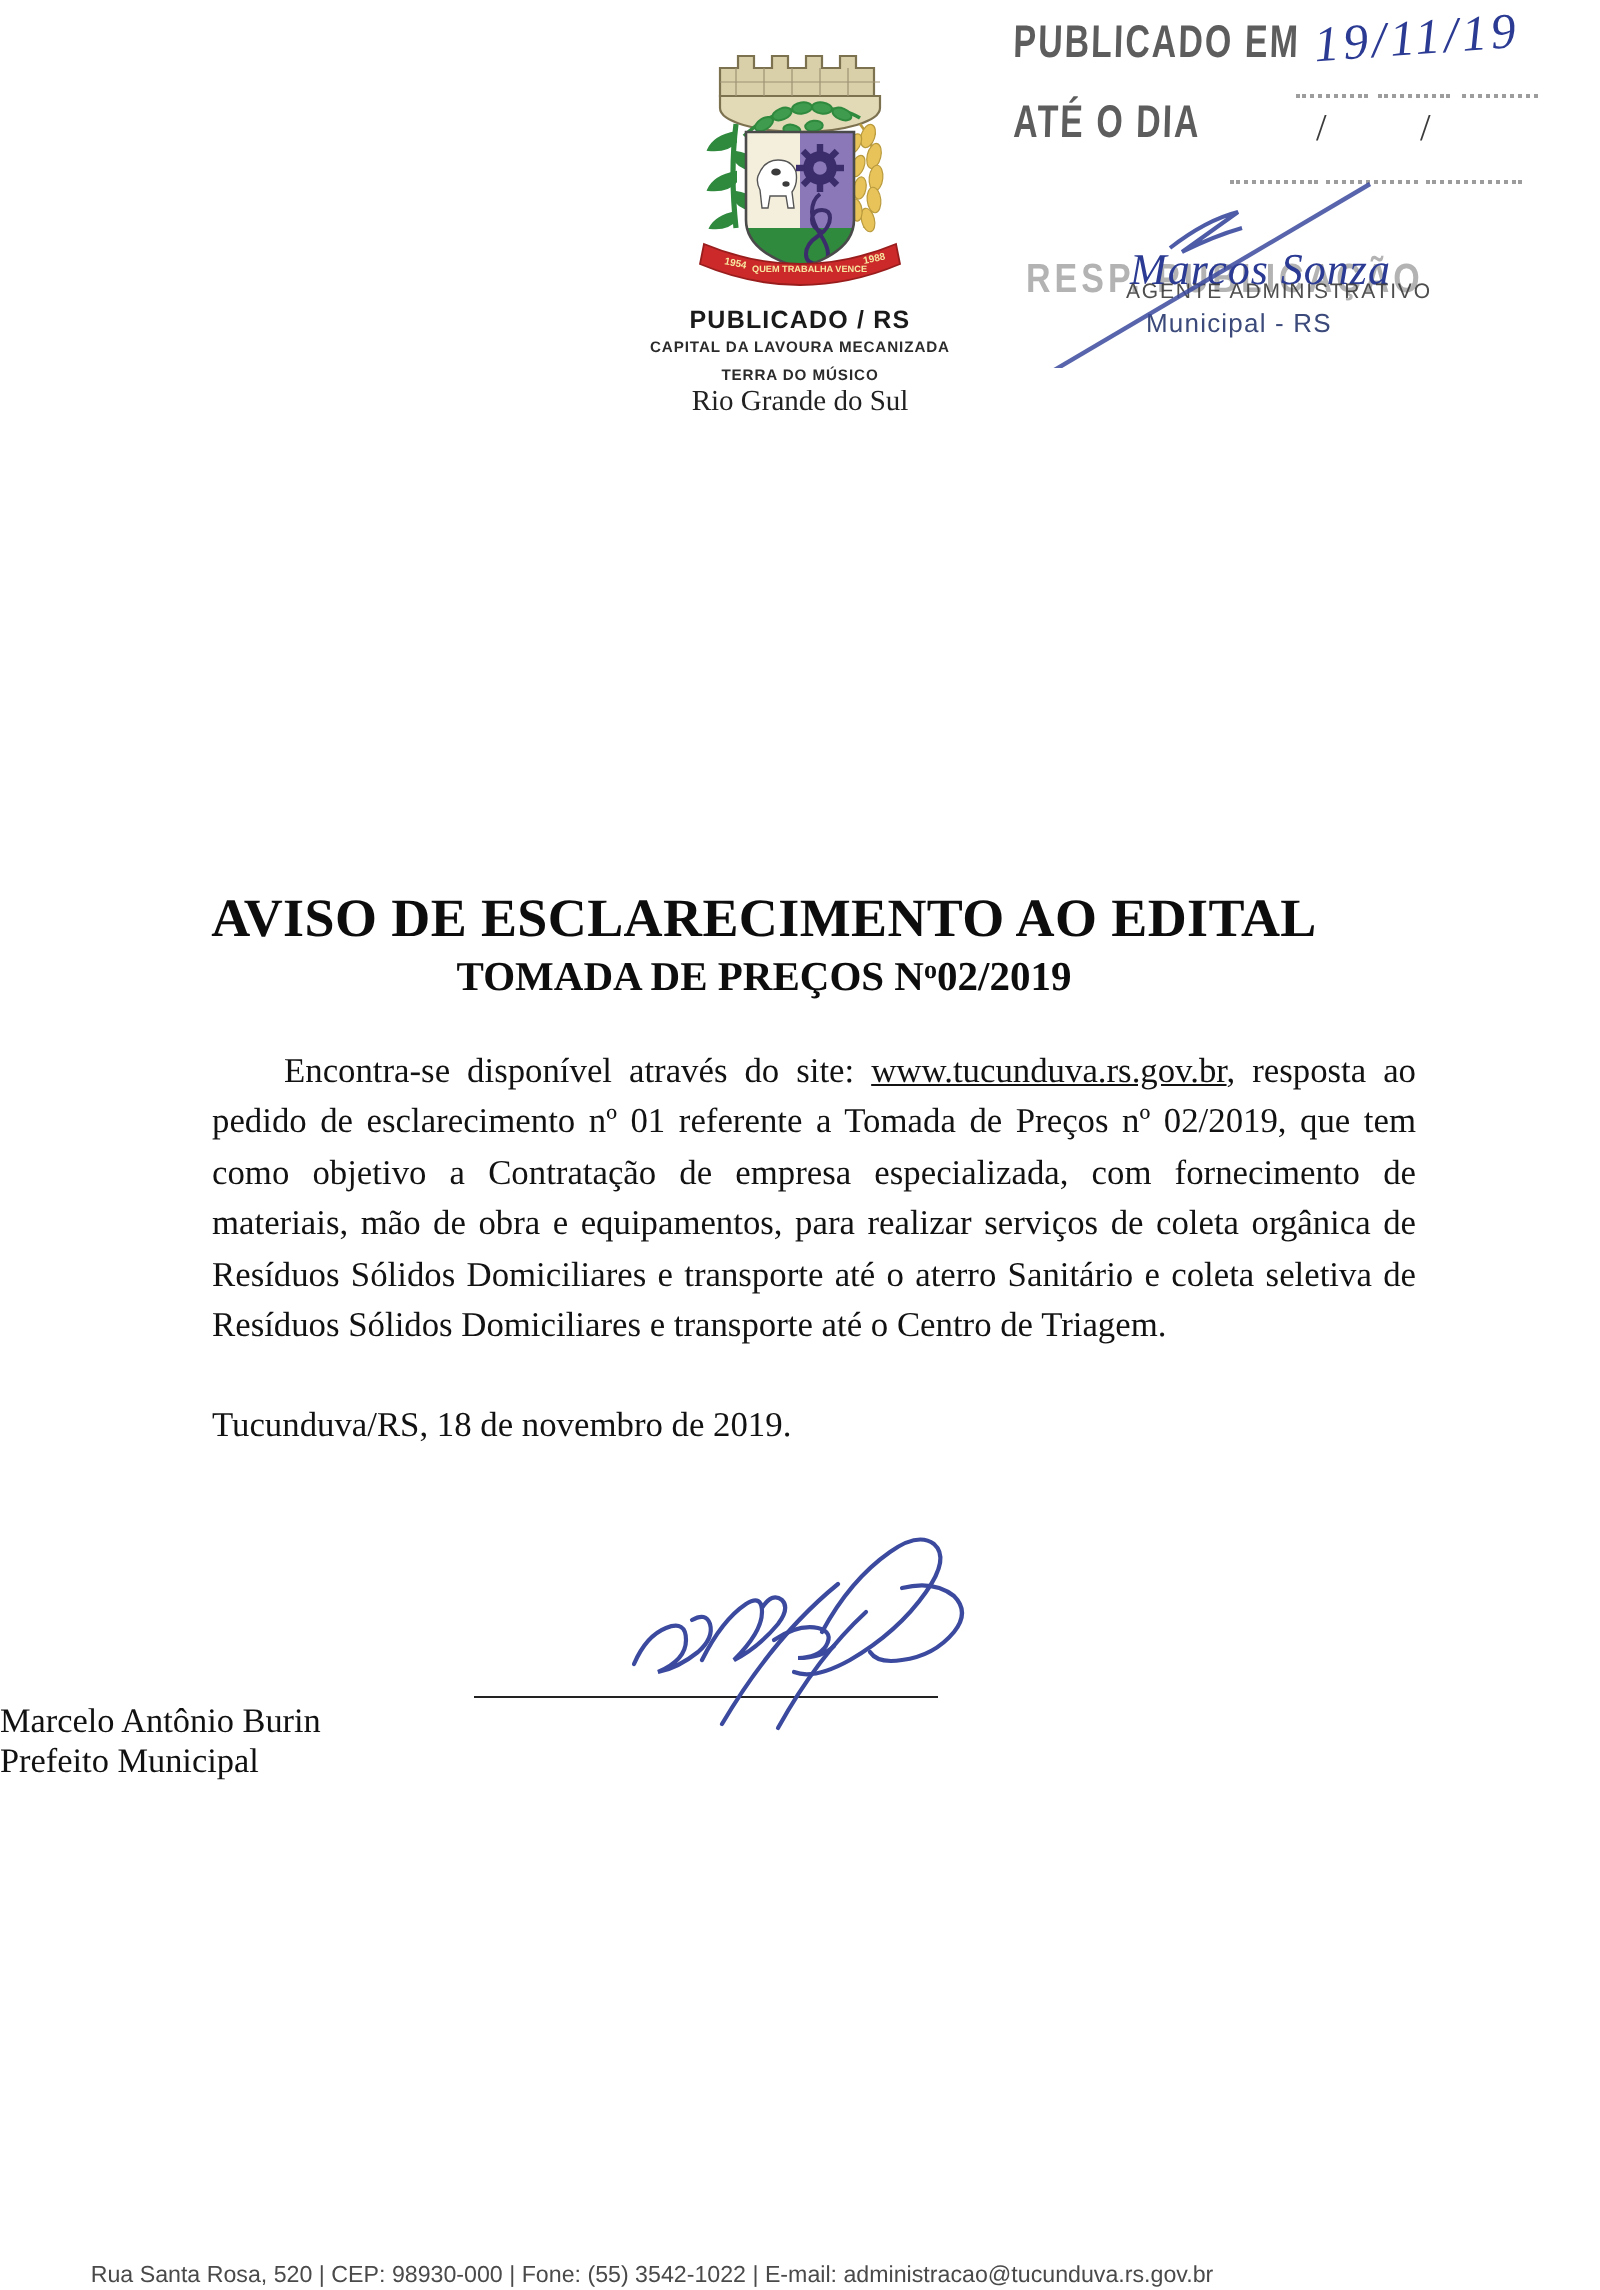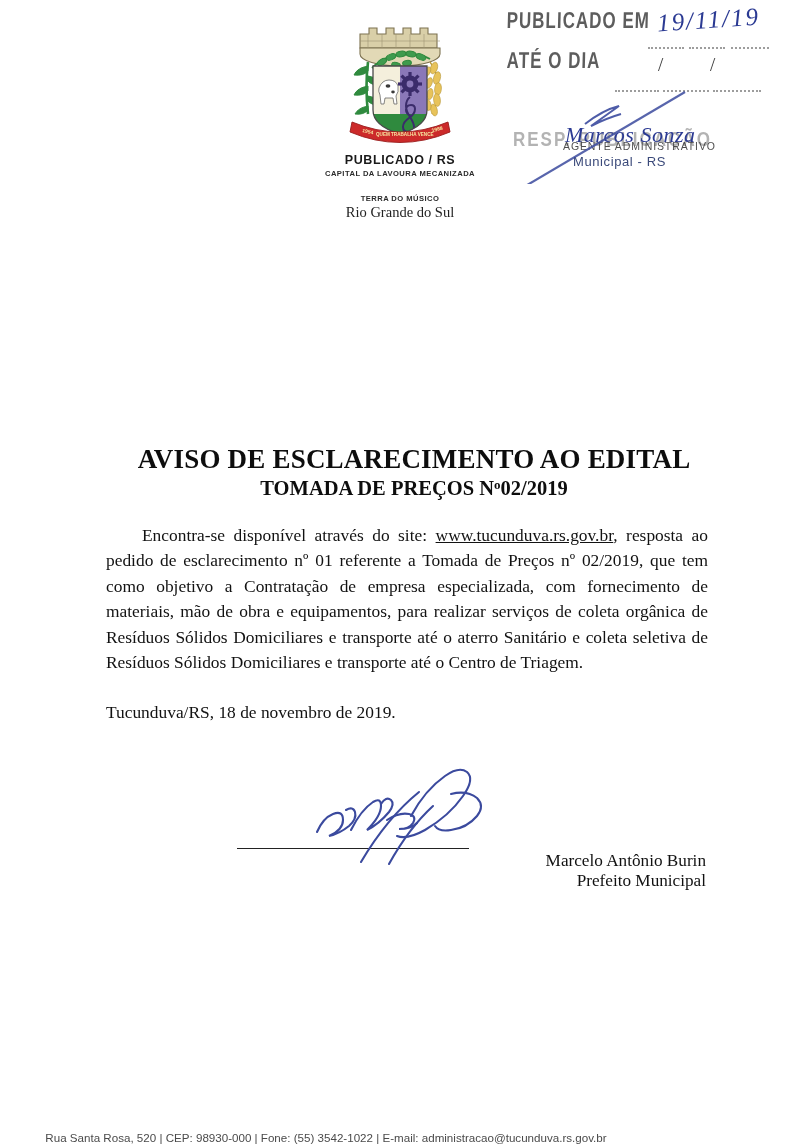--- a/index.html
+++ b/index.html
@@ -48,21 +48,21 @@
     letter-spacing: 0.45px;
     color: #2b2b2b;
     margin-top: 2px;
   }
   .crest-sub2 {
     font-family: "Liberation Sans", sans-serif;
     font-weight: bold;
     font-size: 7.6px;
     letter-spacing: 0.45px;
     color: #2b2b2b;
-    margin-top: 16px;
+    margin-top: 5px;
   }
   .mun-name {
     font-family: "Liberation Serif", serif;
     font-size: 21px;
     letter-spacing: 0.5px;
     margin-top: 7px;
     color: #1a1a1a;
   }
   .mun-state {
     font-family: "Liberation Serif", serif;
@@ -177,21 +177,20 @@
     pointer-events: none;
   }
 
   
   .title-block {
     position: absolute;
     top: 444px;
     left: 0;
     width: 764px;
     text-align: center;
-    padding-left: 32px;
   }
   .title-main {
     font-family: "Liberation Serif", serif;
     font-weight: bold;
     font-size: 27px;
     letter-spacing: .2px;
     color: #0d0d0d;
   }
   .title-sub {
     font-family: "Liberation Serif", serif;
@@ -232,21 +231,21 @@
     font-size: 17.4px;
     color: #121212;
   }
 
   
   .sign-block {
     position: absolute;
     top: 800px;
     left: 0;
     width: 706px;
-    text-align: right;
+    text-align: left;
   }
   .sign-graphic {
     position: absolute;
     top: -42px;
     left: 265px;
     width: 290px;
     height: 110px;
     pointer-events: none;
   }
   .sign-rule {

